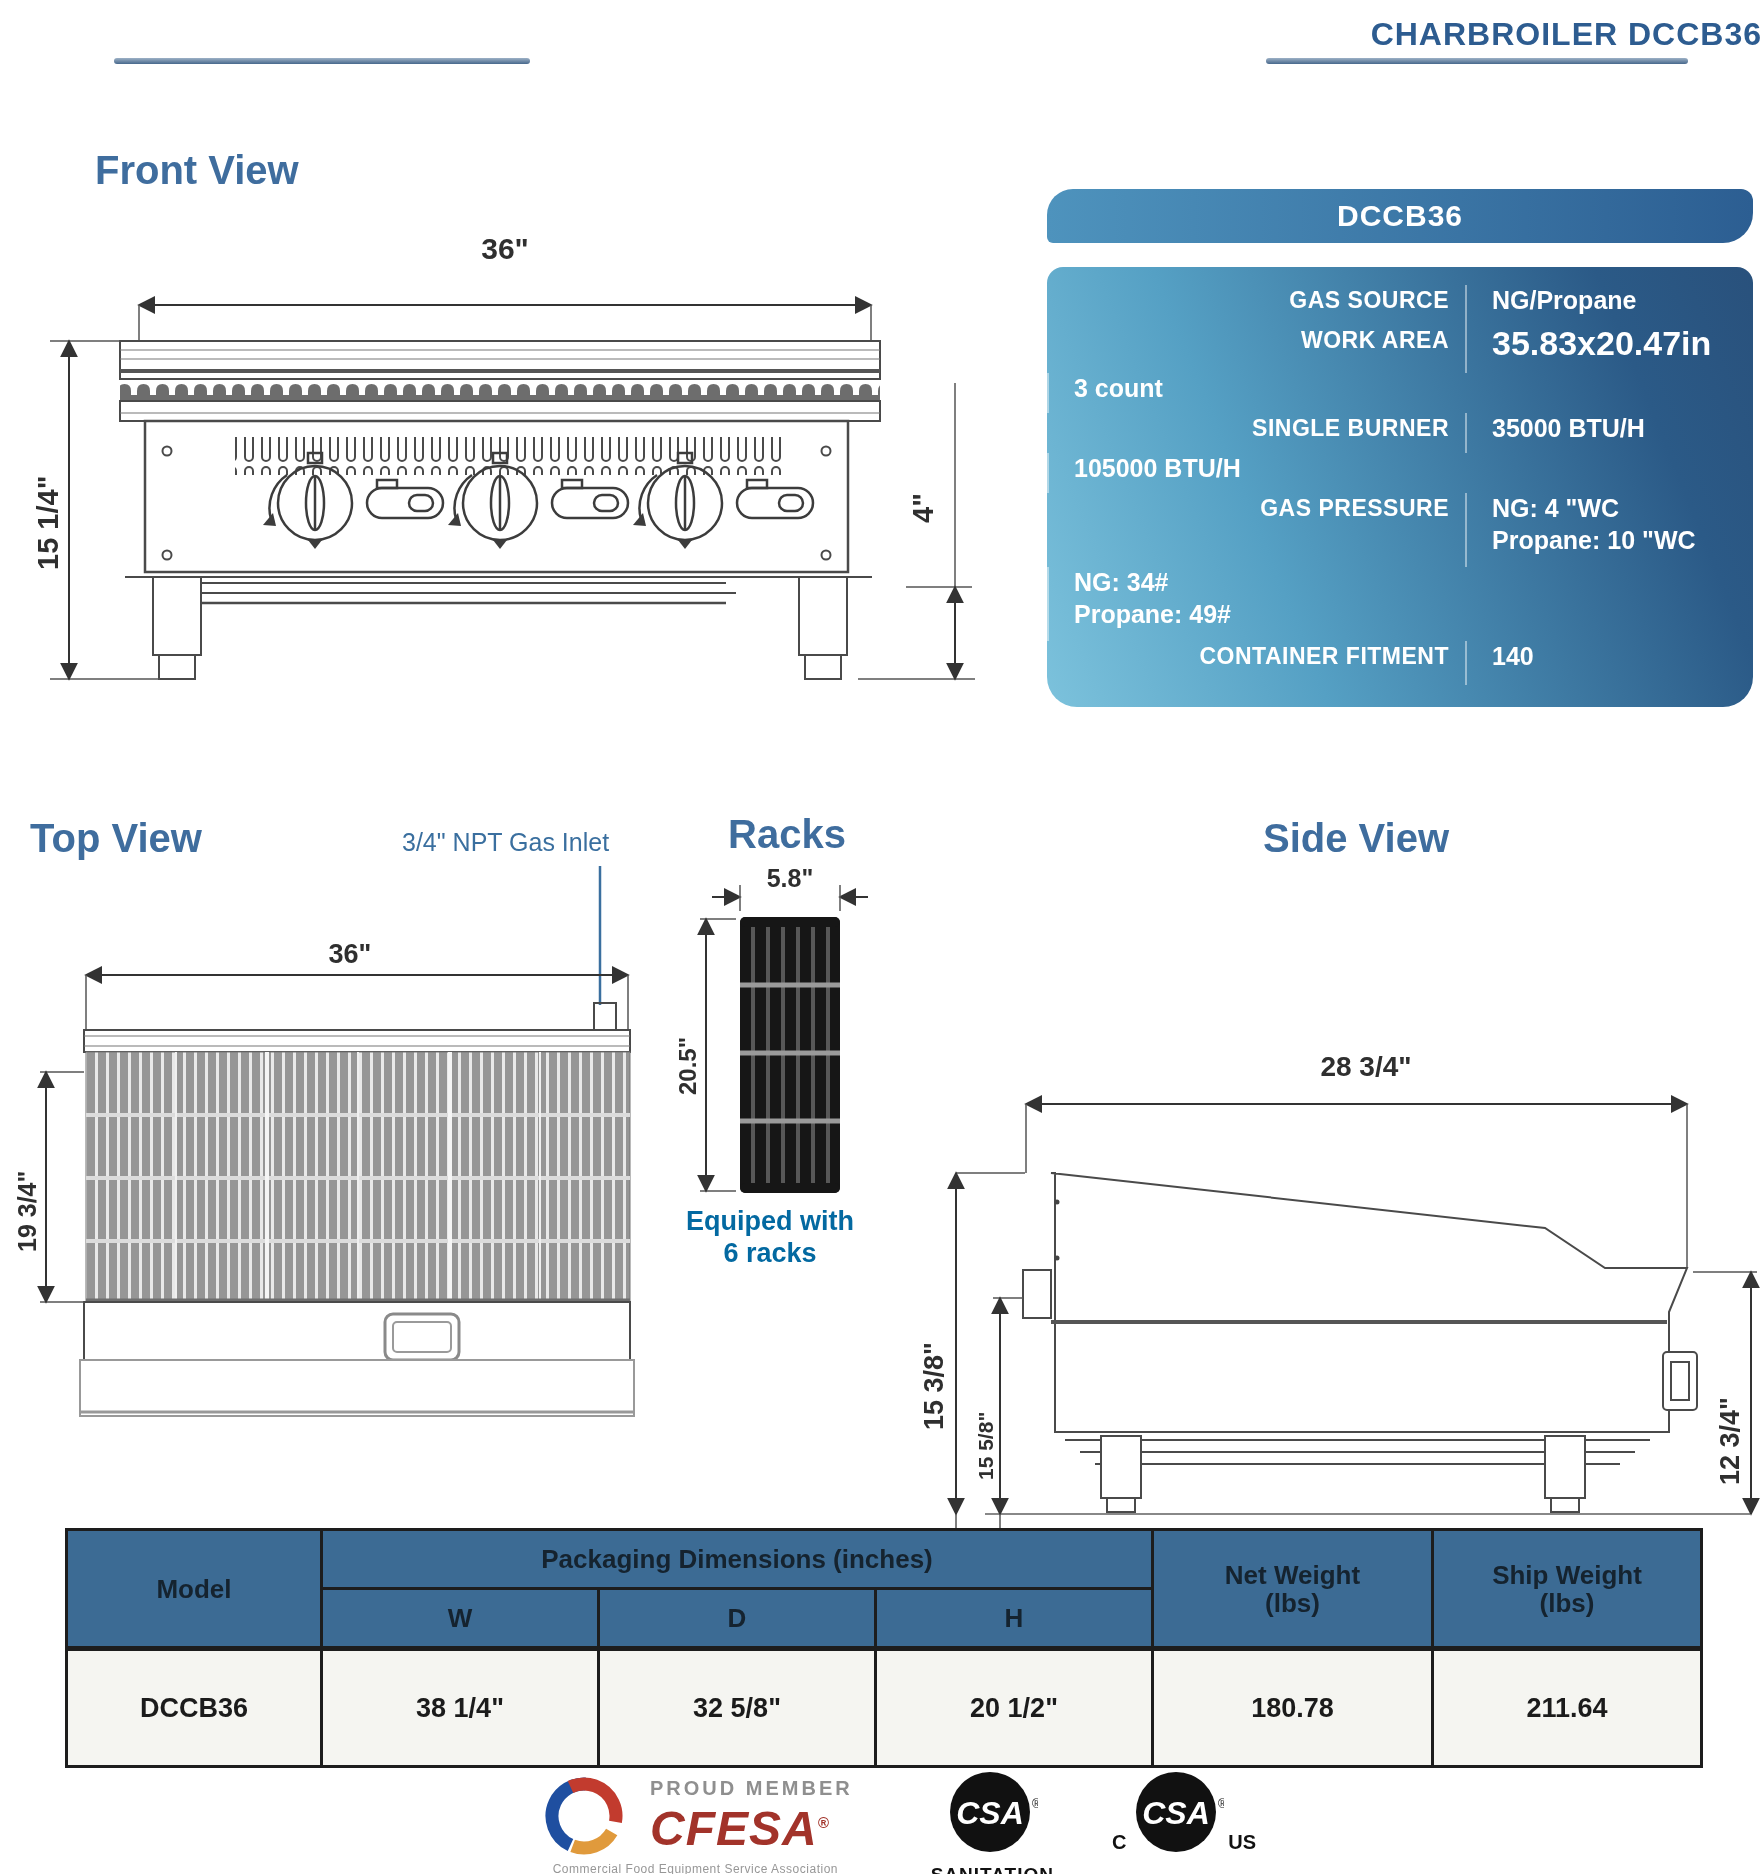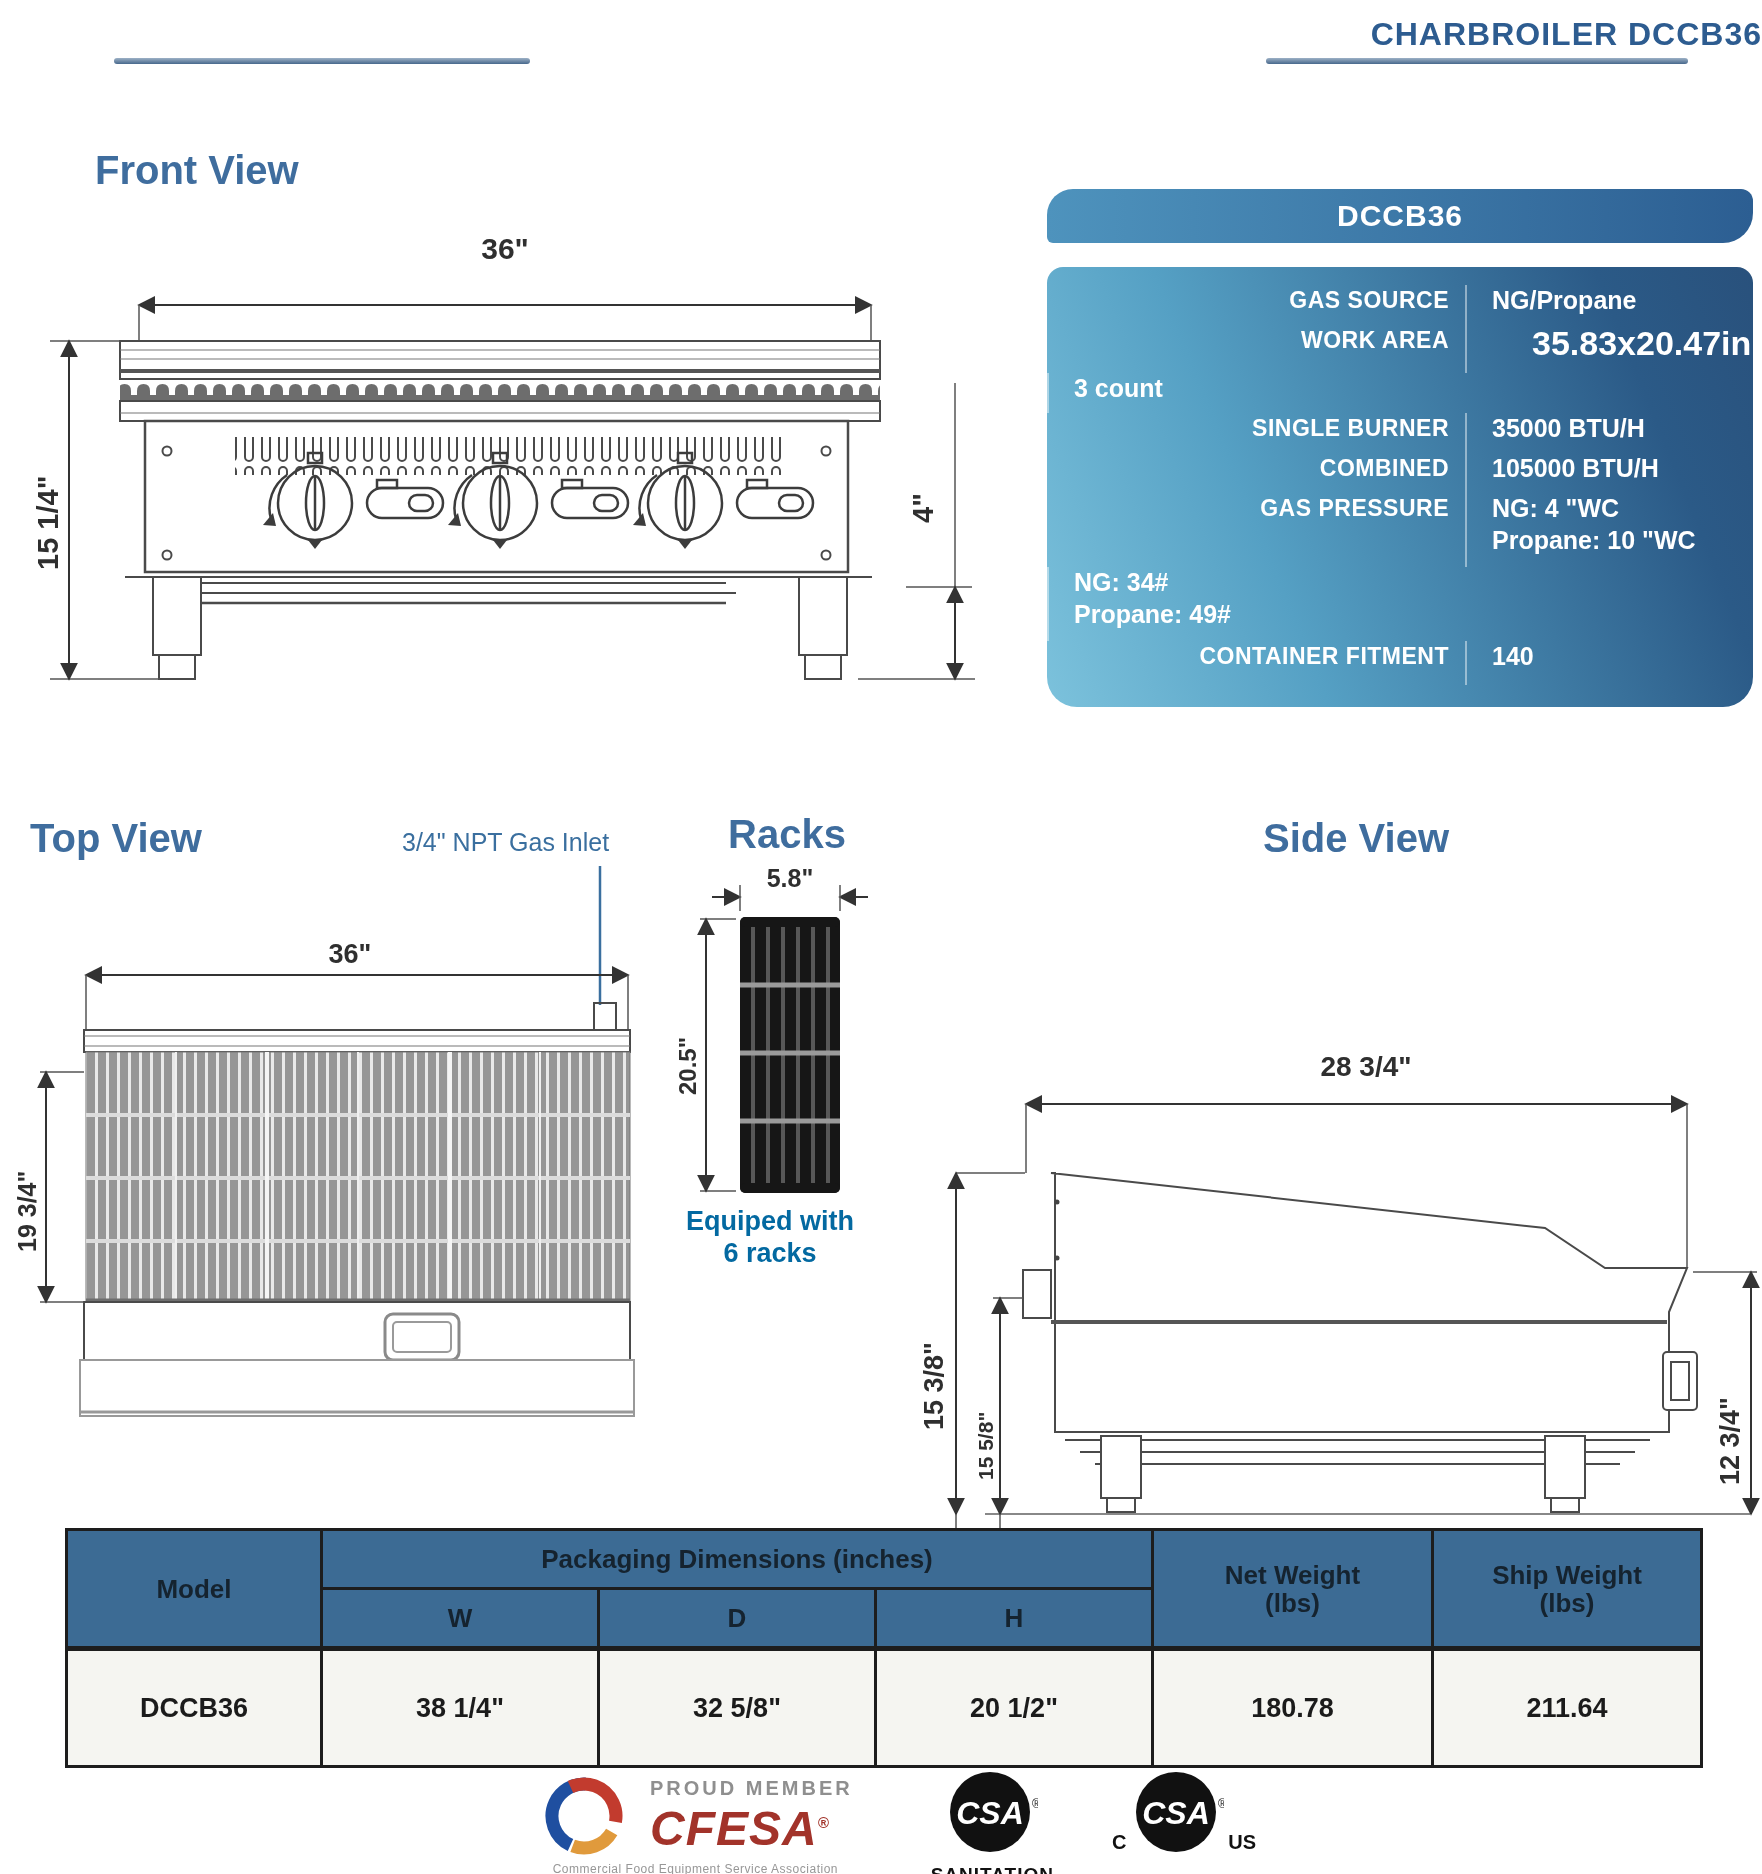--- a/index.html
+++ b/index.html
@@ -35,21 +35,21 @@
   .spec-body{position:absolute;left:0;top:78px;width:100%;height:440px;
     background:linear-gradient(68deg,#7cc2dc 0%,#55a0c4 32%,#2b5a87 82%,#29517c 100%);
     border-radius:16px 16px 30px 30px;
     box-sizing:border-box;padding:18px 0 22px 0;
     display:grid;grid-template-rows:40px 48px 40px 40px 40px 74px 74px 44px;}
   .spec-row{display:grid;grid-template-columns:418px 1fr;color:#fff;}
   .spec-label{text-align:right;padding-right:16px;font-size:23px;font-weight:bold;
     letter-spacing:.5px;line-height:30px;}
   .spec-value-wrap{border-left:2px solid rgba(255,255,255,.45);padding-left:25px;}
   .spec-value{display:block;font-size:25px;font-weight:bold;line-height:30px;}
-  .spec-value.large{font-size:34px;line-height:36px;margin-left:40px;}
+  .spec-value.large{font-size:34px;line-height:36px;}
   .spec-value2{display:block;font-size:25px;font-weight:bold;line-height:34px;}
   .spec-value2:empty{display:none;}
   
   .pack-table{position:absolute;left:65px;top:1528px;border-collapse:collapse;
     table-layout:fixed;width:1635px;}
   .pack-table th,.pack-table td{border:3px solid #1d1d1d;text-align:center;vertical-align:middle;}
   .pack-table th{background:#3c6b94;color:#15232f;font-size:26px;font-weight:bold;height:54px;line-height:28px;}
   .pack-table td{background:#f5f5f1;color:#1b1b1b;font-size:27px;font-weight:bold;height:112px;
     border-top:5px solid #1d1d1d;}
   
@@ -188,21 +188,20 @@
             <span class="spec-value">3 count</span>
           </div>
       </div>
       <div class="spec-row">
         <div class="spec-label">SINGLE BURNER</div>
         <div class="spec-value-wrap">
             <span class="spec-value">35000 BTU/H</span>
           </div>
       </div>
       <div class="spec-row">
-        <div class="spec-label">COMBINED</div>
         <div class="spec-value-wrap">
             <span class="spec-value">105000 BTU/H</span>
           </div>
       </div>
       <div class="spec-row">
         <div class="spec-label">GAS PRESSURE</div>
         <div class="spec-value-wrap">
           <span class="spec-value">NG: 4 "WC</span>
           <span class="spec-value2">Propane: 10 "WC</span>
         </div>

